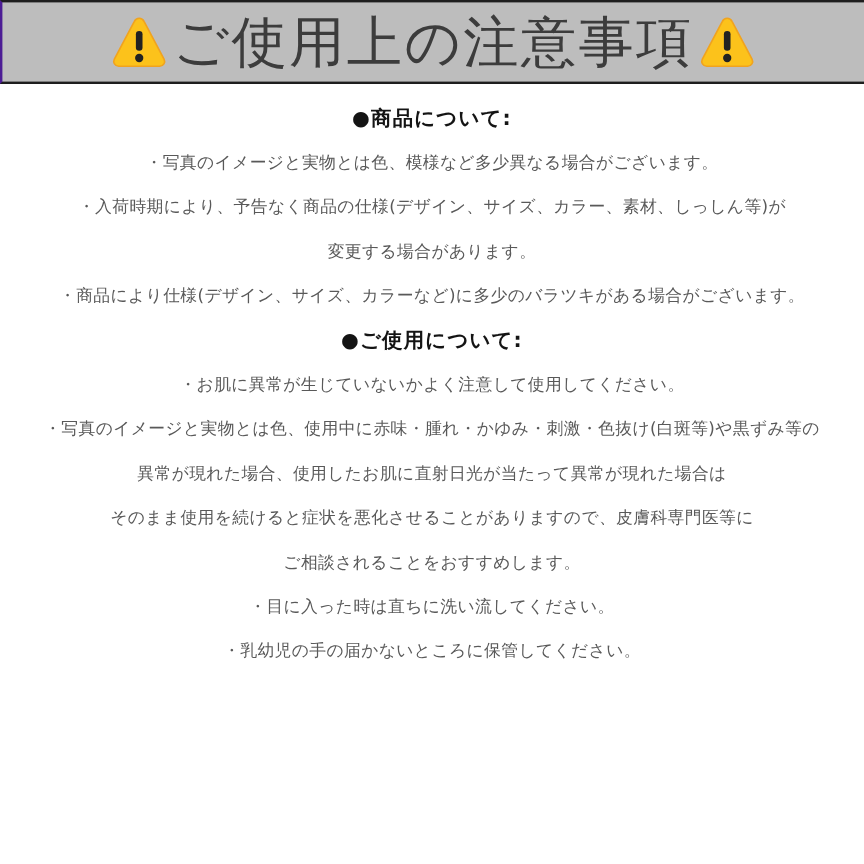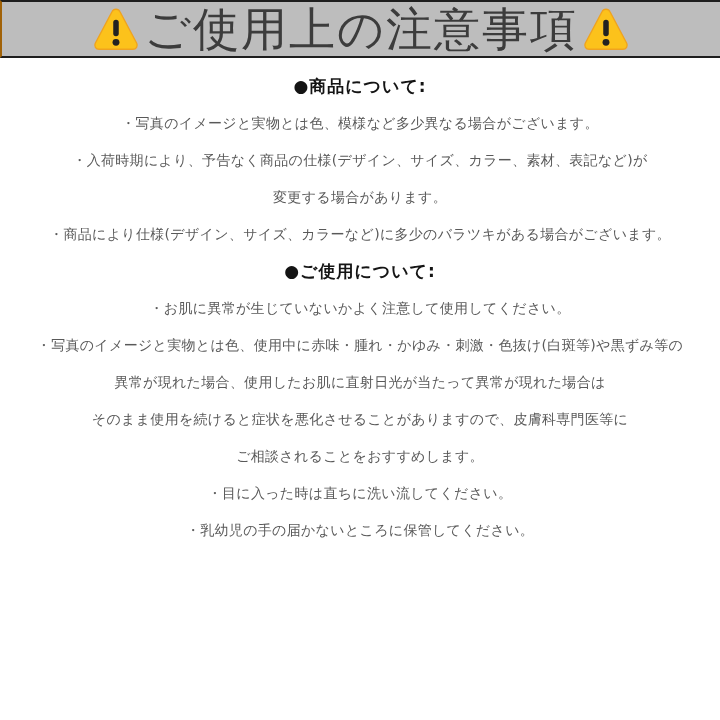--- a/index.html
+++ b/index.html
@@ -6,24 +6,24 @@
   html, body { width: 720px; height: 720px; }
   body {
     background: #ffffff;
     font-family: "DejaVu Sans", "Liberation Sans", sans-serif;
     overflow: hidden;
   }
   .page { width: 720px; height: 720px; background: #ffffff; }
 
   
   .banner {
-    height: 58px;
+    height: 70px;
     background: #bdbdbd;
     border-top: 2px solid #1e1e1e;
-    border-left: 2px solid #a16207;
+    border-left: 2px solid #4c1d95;
     border-bottom: 2px solid #1e1e1e;
     display: flex;
     align-items: center;
     justify-content: center;
     gap: 5px;
   }
   .banner-title {
     font-size: 46px;
     font-weight: 300;
     color: #3c3c3c;
@@ -72,21 +72,21 @@
         <path d="M50 7 C54 7 57 9 59 13 L95 81 C98 87 94 94 87 94 L13 94 C6 94 2 87 5 81 L41 13 C43 9 46 7 50 7 Z" fill="#fcc21b" stroke="#f0a31f" stroke-width="3" stroke-linejoin="round"></path>
         <rect x="44" y="30" width="12" height="36" rx="6" fill="#222222"></rect>
         <circle cx="50" cy="79" r="7.5" fill="#222222"></circle>
       </svg>
     </span>
   </div>
 
   <div class="content">
       <div class="line heading-line">●商品について:</div>
       <div class="line">・写真のイメージと実物とは色、模様など多少異なる場合がございます。</div>
-      <div class="line">・入荷時期により、予告なく商品の仕様(デザイン、サイズ、カラー、素材、表記など)が</div>
+      <div class="line">・入荷時期により、予告なく商品の仕様(デザイン、サイズ、カラー、素材、しっしん等)が</div>
       <div class="line">変更する場合があります。</div>
       <div class="line">・商品により仕様(デザイン、サイズ、カラーなど)に多少のバラツキがある場合がございます。</div>
       <div class="line heading-line">●ご使用について:</div>
       <div class="line">・お肌に異常が生じていないかよく注意して使用してください。</div>
       <div class="line">・写真のイメージと実物とは色、使用中に赤味・腫れ・かゆみ・刺激・色抜け(白斑等)や黒ずみ等の</div>
       <div class="line">異常が現れた場合、使用したお肌に直射日光が当たって異常が現れた場合は</div>
       <div class="line">そのまま使用を続けると症状を悪化させることがありますので、皮膚科専門医等に</div>
       <div class="line">ご相談されることをおすすめします。</div>
       <div class="line">・目に入った時は直ちに洗い流してください。</div>
       <div class="line">・乳幼児の手の届かないところに保管してください。</div>

